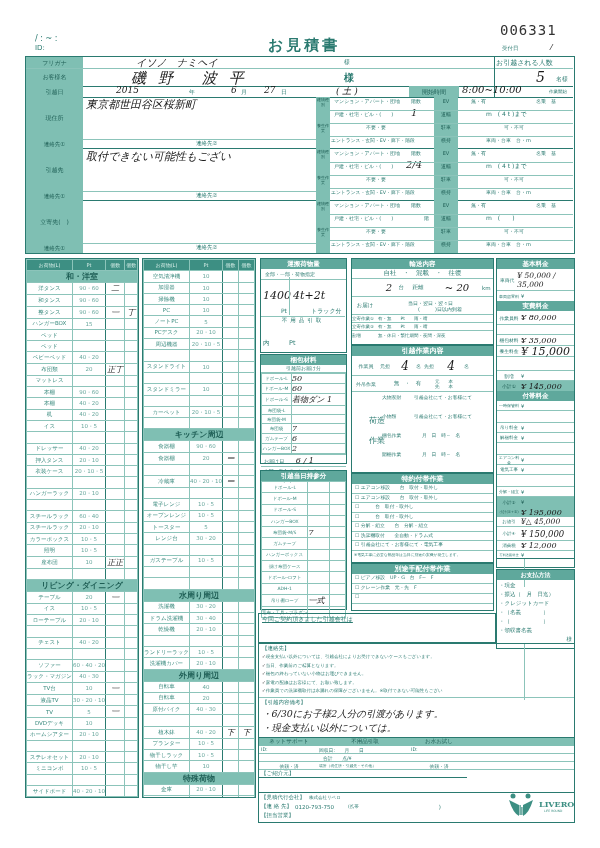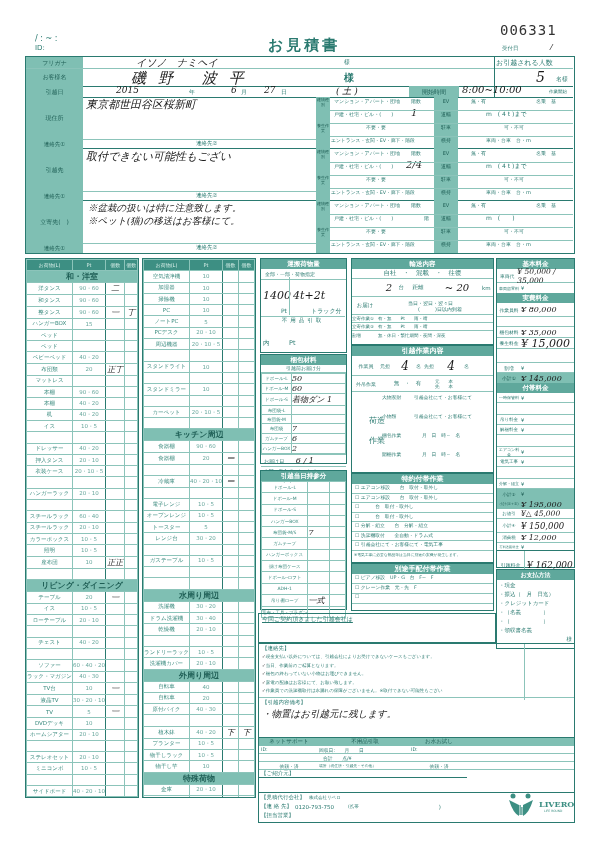--- a/index.html
+++ b/index.html
@@ -112,22 +112,20 @@
       <div class="abs t" style="left:478px;top:27px;font-size:5px">可・不可</div>
       <div class="abs t" style="left:460px;top:40px;font-size:5px">車両・台車　台・m</div>
       <div class="abs" style="left:304px;top:13px;width:243px;border-top:0.6px solid #8cc4ba"></div>
       <div class="abs" style="left:304px;top:26px;width:243px;border-top:0.6px solid #8cc4ba"></div>
       <div class="abs" style="left:304px;top:39px;width:243px;border-top:0.6px solid #8cc4ba"></div>
     </div>
 
     <div class="abs" style="left:0;top:104px;width:547px;height:52px">
       <div class="abs lbl" style="left:0;top:0;width:57px;height:42px;font-size:6px;line-height:42px">立寄先(　)</div>
       <div class="abs lbl" style="left:0;top:42px;width:57px;height:10px;font-size:5.5px;line-height:10px">連絡先①</div>
-      <div class="abs hw" style="left:62px;top:0;font-size:9.5px;white-space:pre;line-height:13px">※盆栽の扱いは特に注意致します。
-※ペット(猫)の移送はお客様にて。</div>
       <div class="abs t" style="left:170px;top:43px;font-size:5.5px">連絡先②</div>
       <div class="abs" style="left:57px;top:42px;width:233px;border-top:0.6px solid #8cc4ba"></div>
       <div class="abs lbl" style="left:290px;top:0;width:14px;height:26px;font-size:4px">建物種別</div>
       <div class="abs lbl" style="left:290px;top:26px;width:14px;height:26px;font-size:4px">養生作業</div>
       <div class="abs t" style="left:308px;top:1px;font-size:5px">マンション・アパート・団地</div>
       <div class="abs t" style="left:308px;top:14px;font-size:5px">戸建・社宅・ビル・(　　)</div>
       <div class="abs t" style="left:340px;top:27px;font-size:5px">不要・要</div>
       <div class="abs t" style="left:305px;top:40px;font-size:4.8px">エントランス・玄関・EV・廊下・階段</div>
       <div class="abs t" style="left:385px;top:1px;font-size:5px">階数</div>
       <div class="abs t" style="left:398px;top:14px;font-size:5px">階</div>
@@ -925,21 +923,21 @@
   <div class="hd" style="height:10px;font-size:7px;line-height:10px">別途手配付帯作業</div>
   <div id="otherlist">
       <div class="t" style="font-size:4.8px;height:10px;border-bottom:0.6px solid #8cc4ba;padding-left:3px"><span>☐</span> <span>ピアノ移設　UP・G　台　F~　F</span></div>
       <div class="t" style="font-size:4.8px;height:10px;border-bottom:0.6px solid #8cc4ba;padding-left:3px"><span>☐</span> <span>クレーン作業　元・先　F</span></div>
       <div class="t" style="font-size:4.8px;height:10px;border-bottom:0.6px solid #8cc4ba;padding-left:3px"><span>☐</span> <span></span></div>
     </div>
 </div>
 
 <div class="abs box" style="left:496px;top:258px;width:79px;height:310px">
   <div class="hd" style="height:10px;font-size:6.5px;line-height:10px">基本料金</div>
-  <div class="row" style="height:14px;border-bottom:0.6px solid #8cc4ba">
+  <div class="row" style="height:22px;border-bottom:0.6px solid #8cc4ba">
       <span class="t" style="width:24px;font-size:4.8px;text-align:center">車両代</span>
       <span class="hw" style="font-size:7.5px">¥ 50,000 / 35,000</span>
     </div>
   <div class="row" style="height:10px">
       <span class="t" style="width:24px;font-size:4px;text-align:center">車両留置料</span>
       <span class="t" style="font-size:5px">¥</span>
     </div>
   <div class="hd" style="height:10px;font-size:6.5px;line-height:10px">実費料金</div>
   <div class="row" style="height:14px;border-bottom:0.6px solid #8cc4ba">
       <span class="t" style="width:24px;font-size:4.8px;text-align:center">作業員料</span>
@@ -1042,21 +1040,22 @@
   <div class="t" style="font-size:5.5px;padding:1px 3px">【連絡先】</div>
   <div id="notelist" style="width:265px">
       <div class="t" style="font-size:4.5px;line-height:8.5px;padding-left:3px;white-space:nowrap;overflow:hidden"><span style="color:#333">✓</span><span>現金支払い以外については、引越会社によりお受けできないケースもございます。</span></div>
       <div class="t" style="font-size:4.5px;line-height:8.5px;padding-left:3px;white-space:nowrap;overflow:hidden"><span style="color:#333">✓</span><span>当日、作業前のご精算となります。</span></div>
       <div class="t" style="font-size:4.5px;line-height:8.5px;padding-left:3px;white-space:nowrap;overflow:hidden"><span style="color:#333">✓</span><span>梱包の終わっていない小物はお運びできません。</span></div>
       <div class="t" style="font-size:4.5px;line-height:8.5px;padding-left:3px;white-space:nowrap;overflow:hidden"><span style="color:#333">✓</span><span>家電の配線はお客様にて、お願い致します。</span></div>
       <div class="t" style="font-size:4.5px;line-height:8.5px;padding-left:3px;white-space:nowrap;overflow:hidden"><span style="color:#333">✓</span><span>作業員での洗濯機取付は水漏れの保障がございません。※取付できない可能性もござい</span></div>
     </div>
   <div style="border-top:0.6px solid #8cc4ba;margin-top:1px"></div>
   <div class="t" style="font-size:5.5px;padding:1px 3px">【引越内容備考】</div>
-  <div class="hw" style="font-size:9.5px;padding-left:3px;line-height:14px">・物置はお引越元に残します。</div>
+  <div class="hw" style="font-size:9.5px;padding-left:3px;line-height:14px">・6/30にお子様2人分の引渡があります。</div>
+  <div class="hw" style="font-size:9.5px;padding-left:3px;line-height:14px">・現金支払い以外については。</div>
   <div class="abs" style="left:265px;top:0;height:56px;border-left:0.6px solid #8cc4ba"></div>
 </div>
 
 <div class="abs" style="left:258px;top:737px;width:317px;height:56px;background:#fff;border:1.5px solid #2a7a70">
   <div class="row" style="height:8px">
     <span class="lbl" style="width:60px;font-size:5.5px;height:8px">ネットサポート</span>
     <span class="lbl" style="width:92px;font-size:5.5px;height:8px">不用品引取</span>
     <span class="lbl" style="width:56px;font-size:5.5px;height:8px">お水お試し</span>
     <span class="lbl" style="flex:1;height:8px"></span>
   </div>

